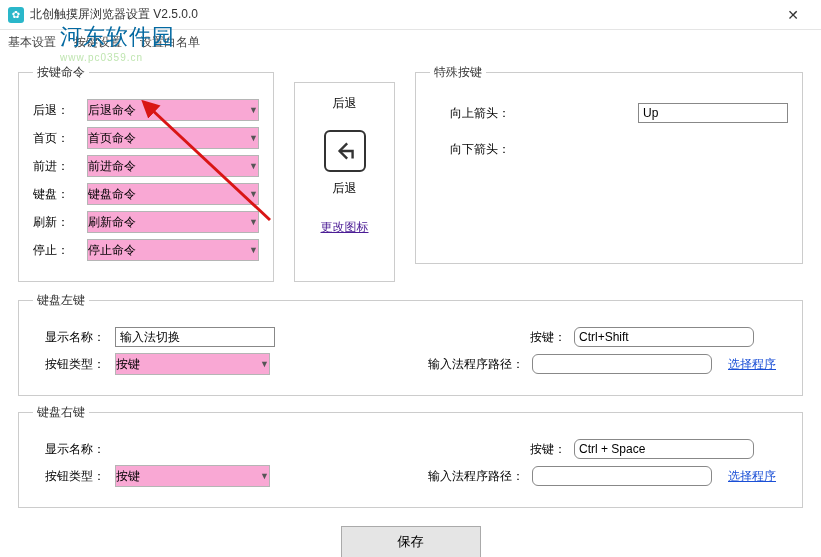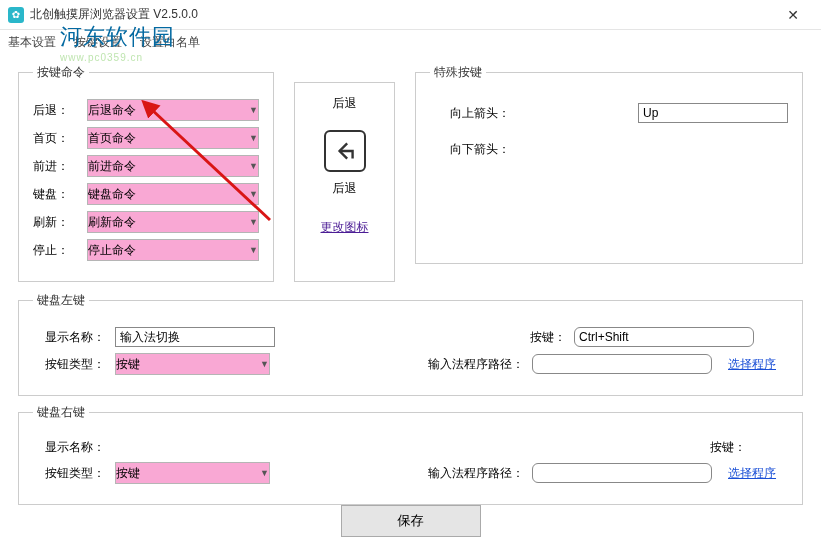--- a/index.html
+++ b/index.html
@@ -169,20 +169,21 @@
     }
     .kb-row .lbl1 { width: 70px; }
     .kb-row .input1 { width: 160px; }
     .kb-row .spacer { flex: 1; }
     .kb-row .lbl2 { width: 100px; text-align: right; margin-right: 8px; }
     .kb-row .input2 { width: 180px; border-radius: 6px; }
     .kb-row .link { margin-left: 16px; color: #1a4fd6; text-decoration: underline; cursor: pointer; }
     .dropdown.small { width: 155px; }
     .save-bar {
       text-align: center;
+      margin-top: 18px;
     }
     .save-btn {
       width: 140px;
       height: 32px;
       border: 1px solid #aaa;
       background: #e5e5e5;
       cursor: pointer;
       font-family: inherit;
     }
     .arrow-overlay {
@@ -309,20 +310,21 @@
       <span class="link">选择程序</span>
     </div>
   </fieldset>
 
   <fieldset class="kb-group">
     <legend>键盘右键</legend>
     <div class="kb-row">
       <span class="lbl1">显示名称：</span>
       <span class="spacer"></span>
       <span class="lbl2">按键：</span>
+      <input class="text-input input2" value="Ctrl + Space" style="">
       <span class="link" style="visibility:hidden">x</span>
     </div>
     <div class="kb-row">
       <span class="lbl1">按钮类型：</span>
       <div class="dropdown small">
         <span>按键</span>
         <span class="chev">▼</span>
       </div>
       <span class="spacer"></span>
       <span class="lbl2">输入法程序路径：</span>

